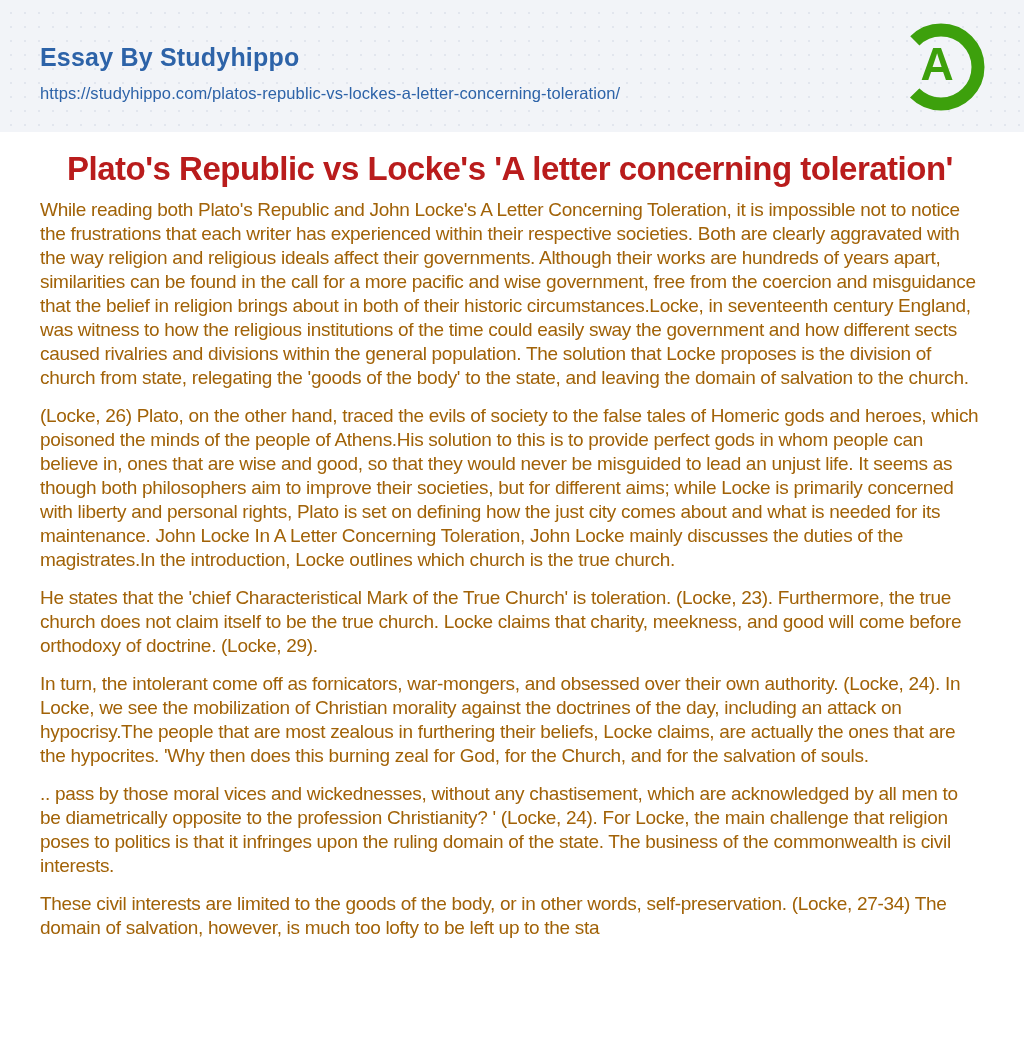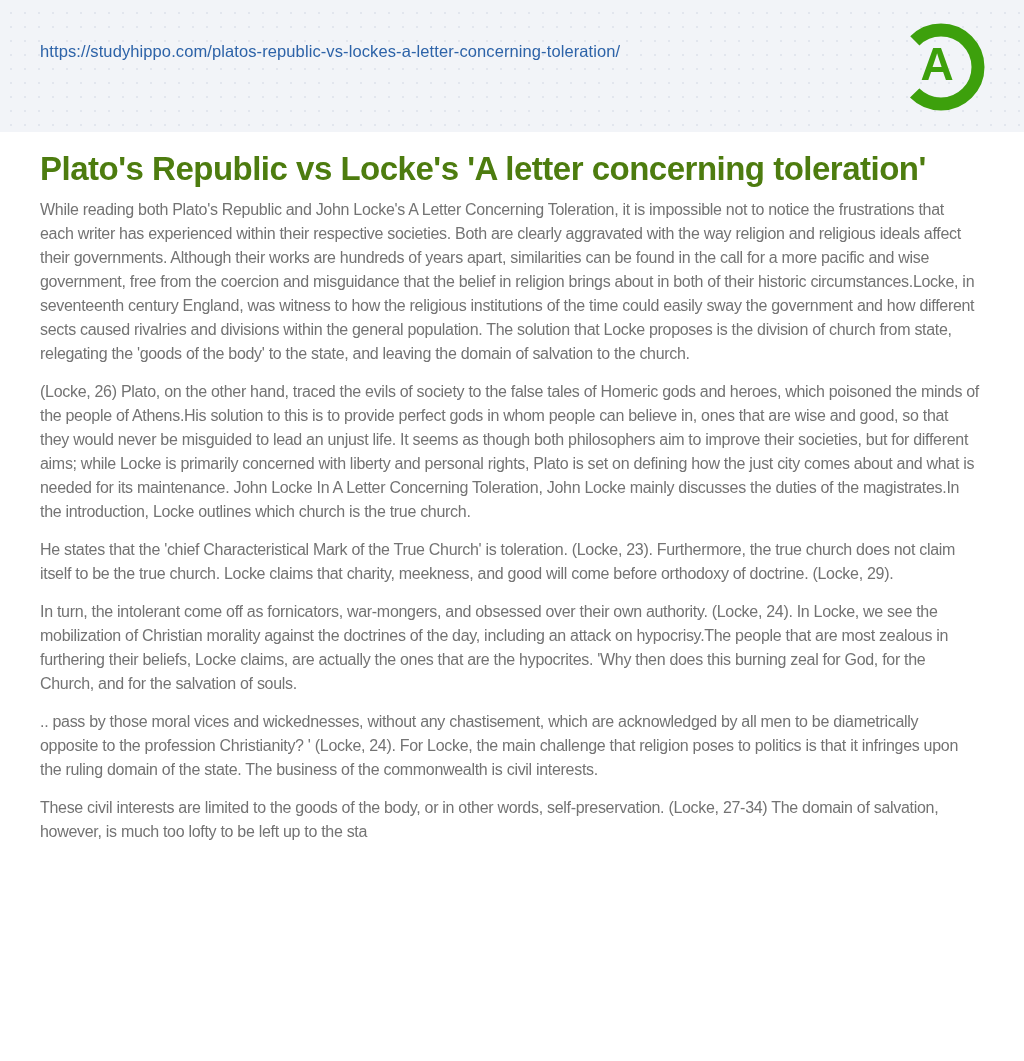--- a/index.html
+++ b/index.html
@@ -28,20 +28,21 @@
     top: 42px;
   }
   .site-title {
     color: #2d63a8;
     font-size: 25px;
     font-weight: 700;
     letter-spacing: 0.2px;
     line-height: 30px;
   }
   .site-url {
+    margin-top: 12px;
     color: #2d63a8;
     font-size: 16.5px;
     font-weight: 400;
     letter-spacing: 0.1px;
     text-decoration: none;
     display: inline-block;
   }
 
   
   .logo {
@@ -66,43 +67,45 @@
     font-size: 46px;
     font-weight: 700;
     font-family: "Liberation Sans", sans-serif;
   }
 
   
   .content {
     padding: 18px 44px 0 40px;
   }
   h1.essay-title {
-    color: #4d7c0f;
+    color: #b91c1c;
     font-size: 33px;
     font-weight: 700;
     line-height: 37px;
     letter-spacing: -0.5px;
     margin-bottom: 11px;
     max-width: 960px;
+    text-align: center;
   }
   .essay-body p {
-    color: #737373;
-    font-size: 16px;
+    color: #a16207;
+    font-size: 19px;
     line-height: 24px;
     letter-spacing: -0.3px;
     margin: 14px 0;
     max-width: 940px;
   }
   .essay-body p:first-child { margin-top: 0; }
 </style>
 </head>
 <body>
 
 <div class="header">
   <div class="header-text">
+    <div class="site-title">Essay By Studyhippo</div>
     <a class="site-url">https://studyhippo.com/platos-republic-vs-lockes-a-letter-concerning-toleration/</a>
   </div>
 
   <div class="logo">
     <svg width="94" height="94" viewBox="0 0 94 94">
       <circle cx="47" cy="47" r="37" fill="none" stroke="#3da00c" stroke-width="13" stroke-dasharray="174.4 58.2" transform="rotate(-135 47 47)"></circle>
     </svg>
     <span class="logo-letter">A</span>
   </div>
 </div>

